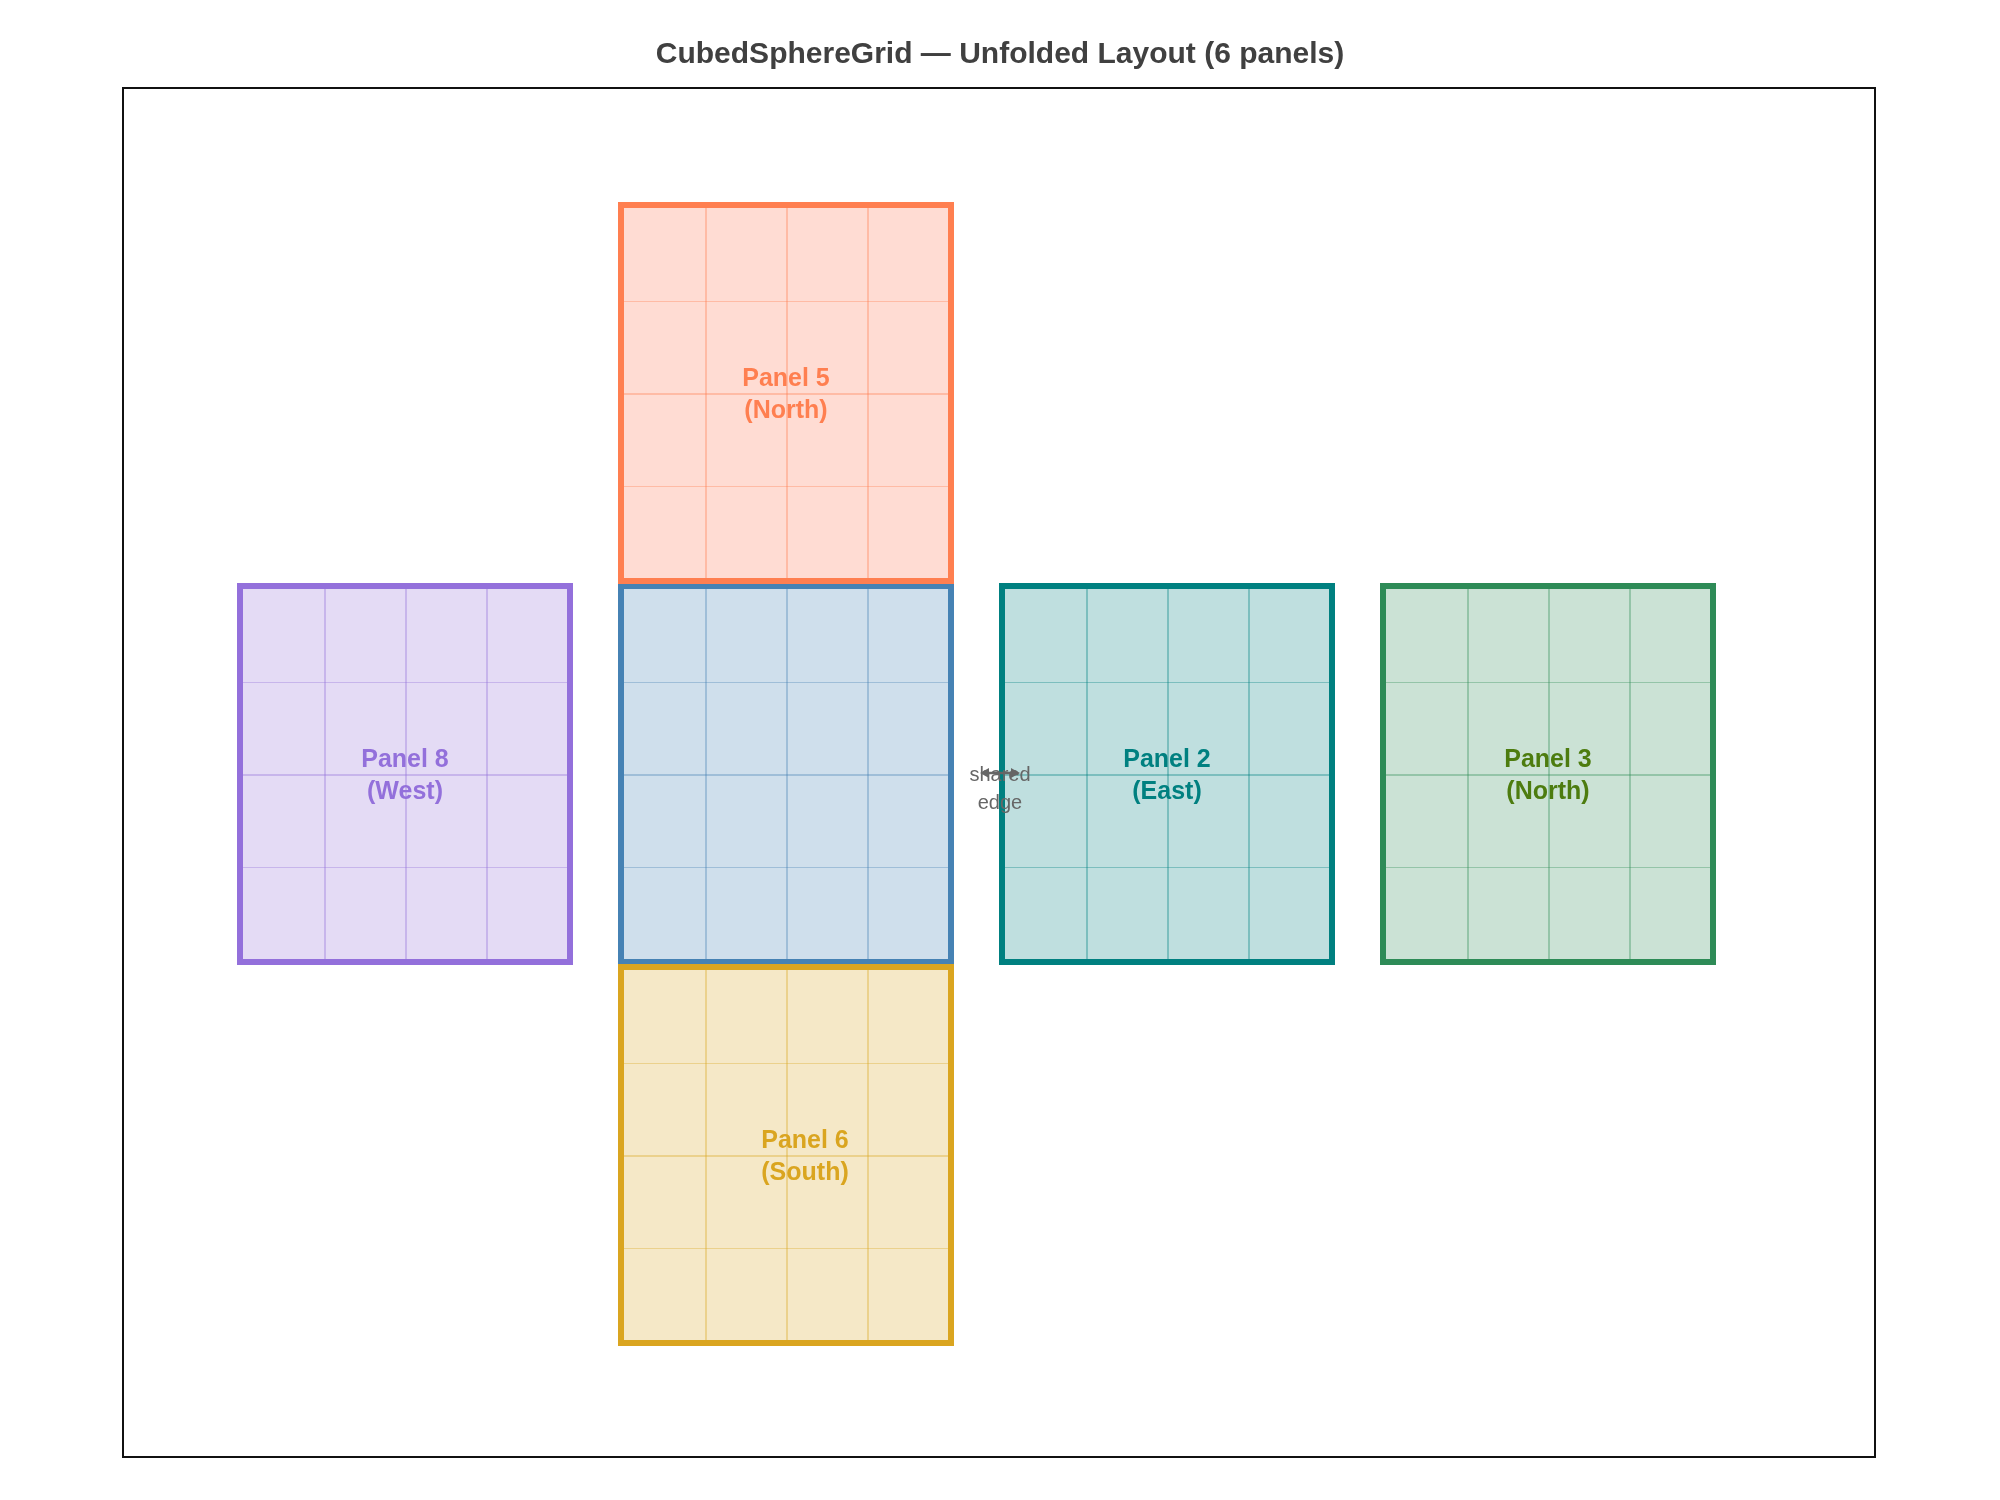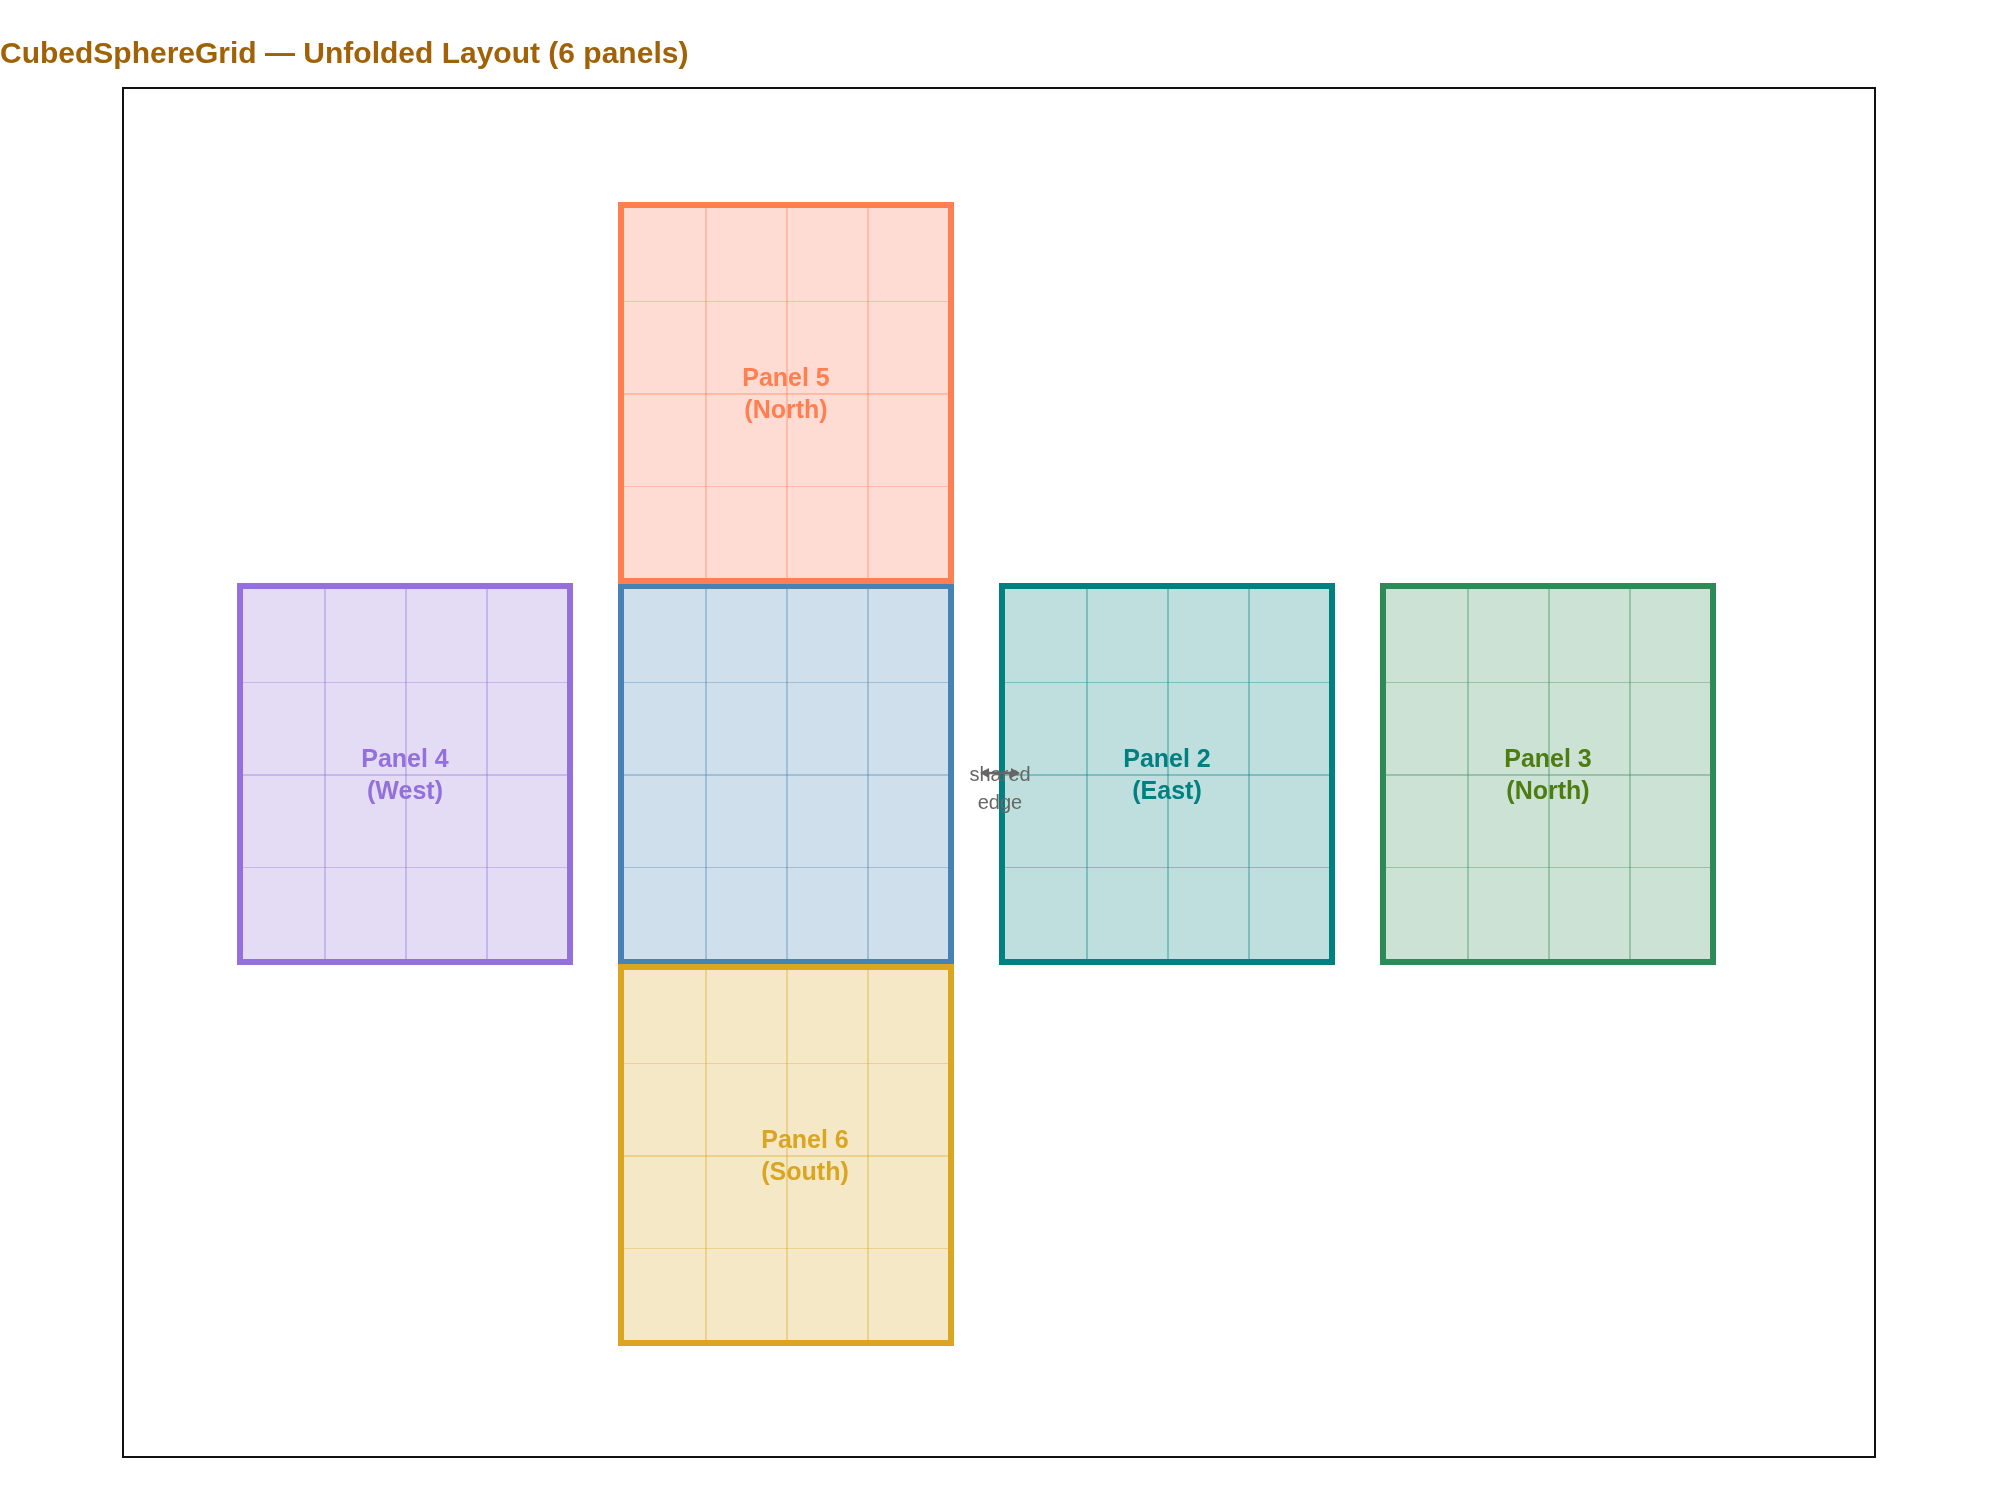--- a/index.html
+++ b/index.html
@@ -1,19 +1,19 @@
 <!DOCTYPE html>
 <html><head>
 <meta charset="utf-8">
 <style>
   html, body { margin:0; padding:0; background:#ffffff; }
   body { width:2000px; height:1500px; position:relative; overflow:hidden;
          font-family:"Liberation Sans", sans-serif; }
-  .title { position:absolute; left:0; top:36px; width:2000px; 
-           font-weight:bold; font-size:30px; color:#a16207; }
+  .title { position:absolute; left:0; top:36px; width:2000px; text-align:center;
+           font-weight:bold; font-size:30px; color:#404040; }
   .axes { position:absolute; left:122px; top:87px; width:1754px; height:1371px;
           border:2.5px solid #111; box-sizing:border-box; }
   .panel { position:absolute; width:336px; height:382px; box-sizing:border-box;
            border:6px solid; }
   .grid-line-v, .grid-line-h { position:absolute; opacity:0.35; }
   .grid-line-v { top:0; bottom:0; width:1.5px; }
   .grid-line-h { left:0; right:0; height:1.5px; }
   .label { position:absolute; left:0; right:0; top:50%; transform:translateY(-50%);
            text-align:center; font-weight:bold; font-size:25px; line-height:32px; }
   .edge-note { position:absolute; left:940px; top:760px; width:120px; text-align:center;
@@ -60,21 +60,21 @@
       </div>
     </div>
     <div class="panel" style="left: 237px; top: 583px; border-color: rgb(147, 112, 219); background: rgb(228, 219, 245); z-index: 2;">
       <div class="grid-line-v" style="left: 25%; background: rgb(147, 112, 219);"></div>
       <div class="grid-line-h" style="top: 25%; background: rgb(147, 112, 219);"></div>
       <div class="grid-line-v" style="left: 50%; background: rgb(147, 112, 219);"></div>
       <div class="grid-line-h" style="top: 50%; background: rgb(147, 112, 219);"></div>
       <div class="grid-line-v" style="left: 75%; background: rgb(147, 112, 219);"></div>
       <div class="grid-line-h" style="top: 75%; background: rgb(147, 112, 219);"></div>
       <div class="label" style="color: rgb(147, 112, 219);">
-        <div>Panel 4</div>
+        <div>Panel 8</div>
         <div>(West)</div>
       </div>
     </div>
     <div class="panel" style="left: 618px; top: 202px; border-color: rgb(255, 127, 80); background: rgb(255, 220, 211); z-index: 2;">
       <div class="grid-line-v" style="left: 25%; background: rgb(255, 127, 80);"></div>
       <div class="grid-line-h" style="top: 25%; background: rgb(255, 127, 80);"></div>
       <div class="grid-line-v" style="left: 50%; background: rgb(255, 127, 80);"></div>
       <div class="grid-line-h" style="top: 50%; background: rgb(255, 127, 80);"></div>
       <div class="grid-line-v" style="left: 75%; background: rgb(255, 127, 80);"></div>
       <div class="grid-line-h" style="top: 75%; background: rgb(255, 127, 80);"></div>

